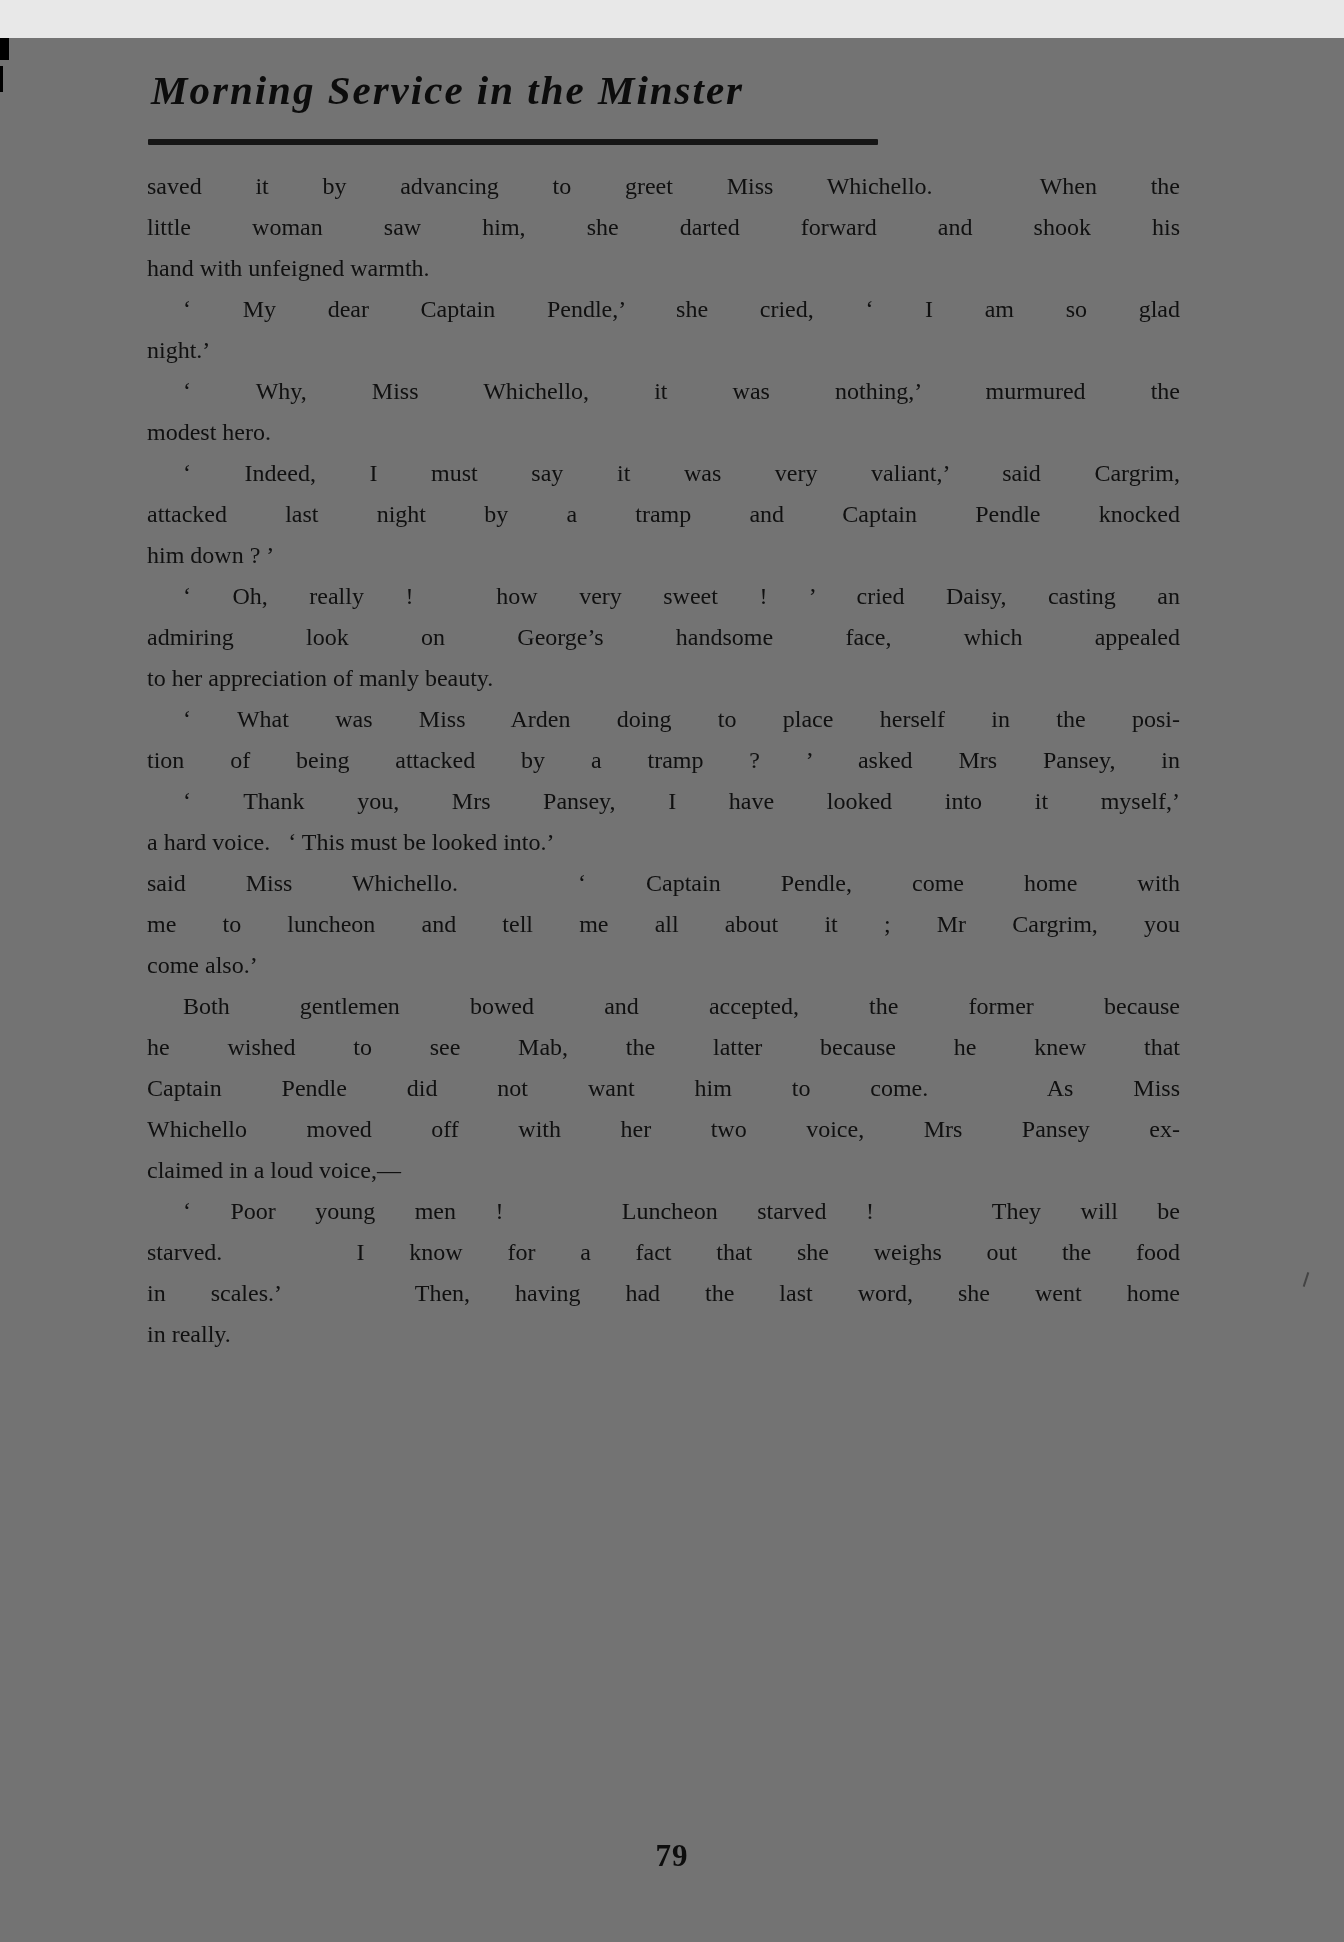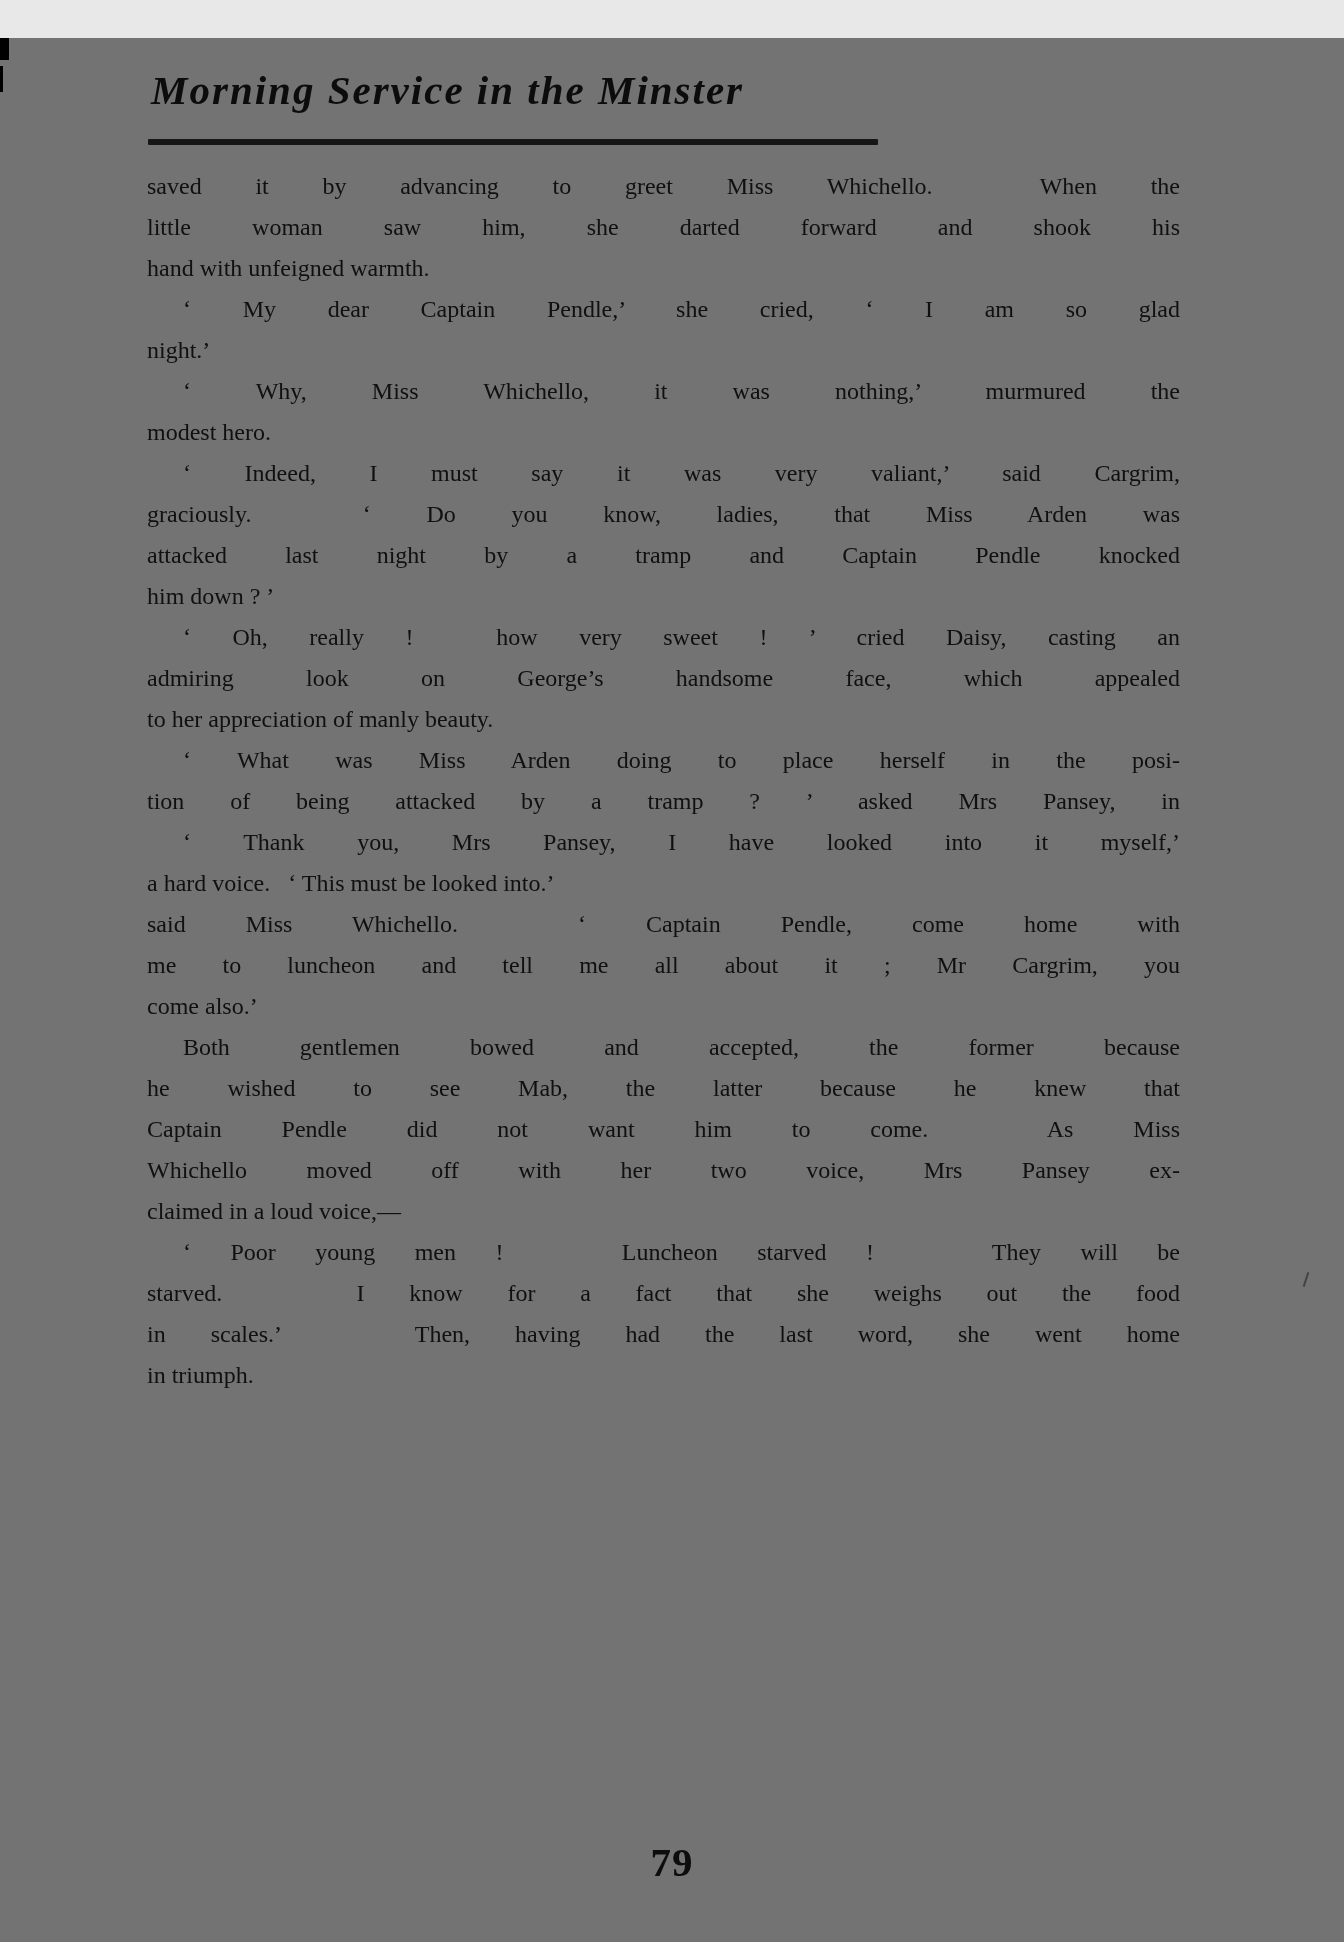--- a/index.html
+++ b/index.html
@@ -60,21 +60,21 @@
     color: #101010;
   }
   .line.justify { text-align: justify; }
   .line.justify::after { content: ""; display: inline-block; width: 100%; }
   .line.indent { padding-left: 36px; }
   .page-number {
     position: absolute;
     left: 0; top: 1800px;
     width: 1344px;
     text-align: center;
-    font-size: 41px;
+    font-size: 31px;
     font-weight: bold;
     letter-spacing: 1px;
     color: #0d0d0d;
   }
 </style>
 </head>
 <body>
 
 <div class="page">
 
@@ -88,39 +88,38 @@
 
   <div class="page-body">
       <div class="line justify">saved it by advancing to greet Miss Whichello.  When the</div>
       <div class="line justify">little woman saw him, she darted forward and shook his</div>
       <div class="line">hand with unfeigned warmth.</div>
       <div class="line justify indent">‘ My dear Captain Pendle,’ she cried, ‘ I am so glad</div>
       <div class="line">night.’</div>
       <div class="line justify indent">‘ Why, Miss Whichello, it was nothing,’ murmured the</div>
       <div class="line">modest hero.</div>
       <div class="line justify indent">‘ Indeed, I must say it was very valiant,’ said Cargrim,</div>
-      <div class="line justify">graciously.  ‘ Do you know, ladies, that Miss Arden was</div>
       <div class="line justify">attacked last night by a tramp and Captain Pendle knocked</div>
       <div class="line">him down ? ’</div>
       <div class="line justify indent">‘ Oh, really !  how very sweet ! ’ cried Daisy, casting an</div>
       <div class="line justify">admiring look on George’s handsome face, which appealed</div>
       <div class="line">to her appreciation of manly beauty.</div>
       <div class="line justify indent">‘ What was Miss Arden doing to place herself in the posi-</div>
       <div class="line justify">tion of being attacked by a tramp ? ’ asked Mrs Pansey, in</div>
       <div class="line justify indent">‘ Thank you, Mrs Pansey, I have looked into it myself,’</div>
       <div class="line">a hard voice.   ‘ This must be looked into.’</div>
       <div class="line justify">said Miss Whichello.  ‘ Captain Pendle, come home with</div>
       <div class="line justify">me to luncheon and tell me all about it ; Mr Cargrim, you</div>
       <div class="line">come also.’</div>
       <div class="line justify indent">Both gentlemen bowed and accepted, the former because</div>
       <div class="line justify">he wished to see Mab, the latter because he knew that</div>
       <div class="line justify">Captain Pendle did not want him to come.  As Miss</div>
       <div class="line justify">Whichello moved off with her two voice, Mrs Pansey ex-</div>
       <div class="line">claimed in a loud voice,—</div>
       <div class="line justify indent">‘ Poor young men !   Luncheon starved !   They will be</div>
       <div class="line justify">starved.   I know for a fact that she weighs out the food</div>
       <div class="line justify">in scales.’   Then, having had the last word, she went home</div>
-      <div class="line">in triumph.</div>
+      <div class="line">in really.</div>
     </div>
 
   <div class="page-number">79</div>
 
 </div>
 
 </body></html>

